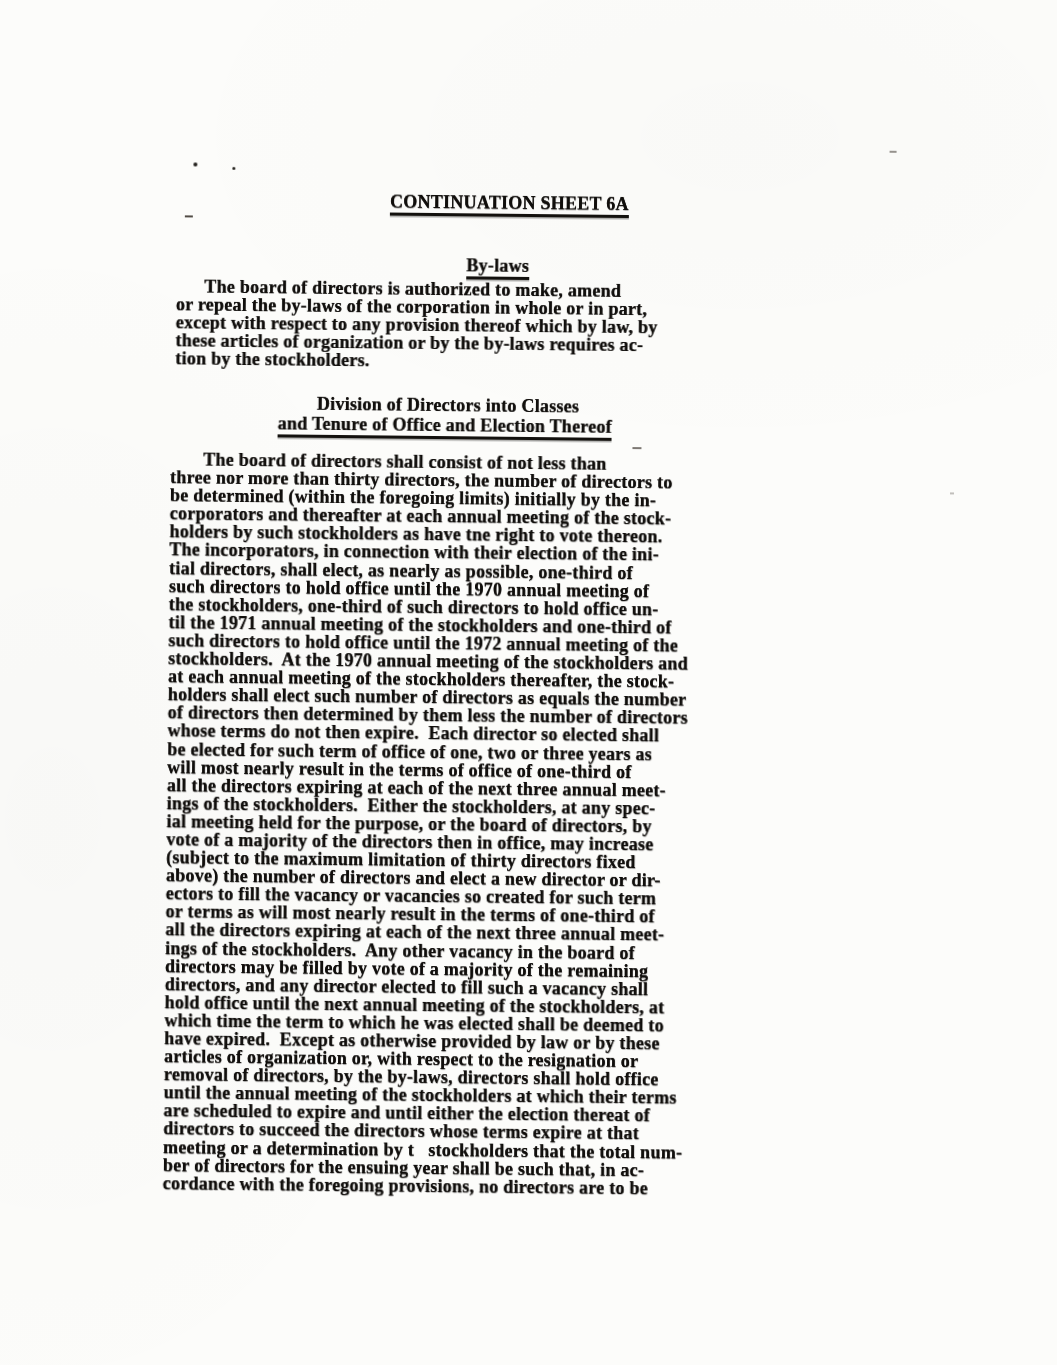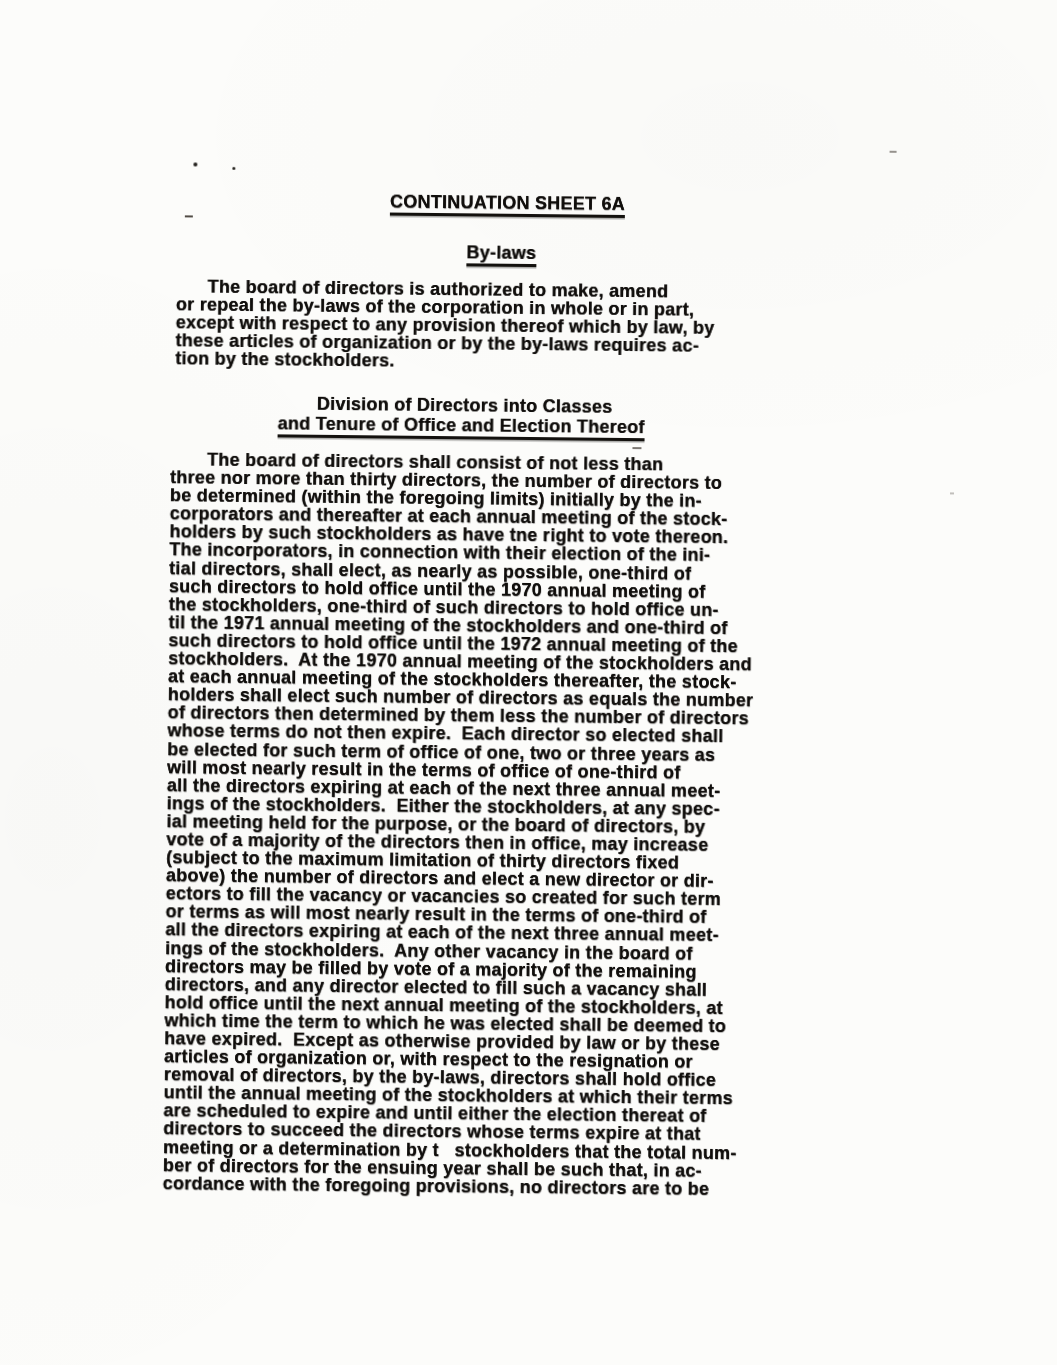--- a/index.html
+++ b/index.html
@@ -10,21 +10,21 @@
   .page {
     position: relative;
     width: 1057px;
     height: 1365px;
     margin: 0 auto;
     background:
       radial-gradient(ellipse 900px 500px at 70% 10%, rgba(0,0,0,0.012), transparent 70%),
       radial-gradient(ellipse 600px 900px at 5% 60%, rgba(0,0,0,0.015), transparent 70%),
       #fcfcfa;
     overflow: hidden;
-    font-family: Liberation Sans, sans-serif;
+    font-family: Liberation Serif, serif;
     color: #181614;
   }
   
   .doc {
     position: absolute;
     left: 0; top: 0;
     width: 1057px; height: 1365px;
     transform: rotate(0.6deg);
     transform-origin: 50% 50%;
     filter: blur(0.2px) contrast(1.08);
@@ -60,21 +60,21 @@
 
     <div class="speck" style="left:188px; top:166px; width:4px; height:4px;"></div>
     <div class="speck" style="left:227px; top:170px; width:3px; height:3px;"></div>
     <div class="smudge" style="left:180px; top:219px; width:8px; height:2px;"></div>
     <div class="smudge" style="left:884px; top:147px; width:7px; height:1.5px; opacity:.6;"></div>
     <div class="smudge" style="left:630px; top:446px; width:9px; height:2px; opacity:.75;"></div>
     <div class="smudge" style="left:948px; top:488px; width:4px; height:2px; opacity:.35;"></div>
 
     <div class="tw heading u-heavy" style="left:385px; top:194px;">CONTINUATION SHEET 6A</div>
 
-    <div class="tw heading u-heavy" style="left:462px; top:244px;">By-laws</div>
+    <div class="tw heading u-heavy" style="left:462px; top:257px;">By-laws</div>
 
     <div class="tw para" style="left:172px; top:281px;"><div class="tline">      The board of directors is authorized to make, amend</div><div class="tline">or repeal the by-laws of the corporation in whole or in part,</div><div class="tline">except with respect to any provision thereof which by law, by</div><div class="tline">these articles of organization or by the by-laws requires ac-</div><div class="tline">tion by the stockholders.</div></div>
 
     <div class="tw heading" style="left:314px; top:397px;">Division of Directors into Classes</div>
 
     <div class="tw heading u-heavy" style="left:275px; top:417px;">and Tenure of Office and Election Thereof</div>
 
     <div class="tw para" style="left:168px; top:454px;"><div class="tline">       The board of directors shall consist of not less than</div><div class="tline">three nor more than thirty directors, the number of directors to</div><div class="tline">be determined (within the foregoing limits) initially by the in-</div><div class="tline">corporators and thereafter at each annual meeting of the stock-</div><div class="tline">holders by such stockholders as have tne right to vote thereon.</div><div class="tline">The incorporators, in connection with their election of the ini-</div><div class="tline">tial directors, shall elect, as nearly as possible, one-third of</div><div class="tline">such directors to hold office until the 1970 annual meeting of</div><div class="tline">the stockholders, one-third of such directors to hold office un-</div><div class="tline">til the 1971 annual meeting of the stockholders and one-third of</div><div class="tline">such directors to hold office until the 1972 annual meeting of the</div><div class="tline">stockholders.  At the 1970 annual meeting of the stockholders and</div><div class="tline">at each annual meeting of the stockholders thereafter, the stock-</div><div class="tline">holders shall elect such number of directors as equals the number</div><div class="tline">of directors then determined by them less the number of directors</div><div class="tline">whose terms do not then expire.  Each director so elected shall</div><div class="tline">be elected for such term of office of one, two or three years as</div><div class="tline">will most nearly result in the terms of office of one-third of</div><div class="tline">all the directors expiring at each of the next three annual meet-</div><div class="tline">ings of the stockholders.  Either the stockholders, at any spec-</div><div class="tline">ial meeting held for the purpose, or the board of directors, by</div><div class="tline">vote of a majority of the directors then in office, may increase</div><div class="tline">(subject to the maximum limitation of thirty directors fixed</div><div class="tline">above) the number of directors and elect a new director or dir-</div><div class="tline">ectors to fill the vacancy or vacancies so created for such term</div><div class="tline">or terms as will most nearly result in the terms of one-third of</div><div class="tline">all the directors expiring at each of the next three annual meet-</div><div class="tline">ings of the stockholders.  Any other vacancy in the board of</div><div class="tline">directors may be filled by vote of a majority of the remaining</div><div class="tline">directors, and any director elected to fill such a vacancy shall</div><div class="tline">hold office until the next annual meeting of the stockholders, at</div><div class="tline">which time the term to which he was elected shall be deemed to</div><div class="tline">have expired.  Except as otherwise provided by law or by these</div><div class="tline">articles of organization or, with respect to the resignation or</div><div class="tline">removal of directors, by the by-laws, directors shall hold office</div><div class="tline">until the annual meeting of the stockholders at which their terms</div><div class="tline">are scheduled to expire and until either the election thereat of</div><div class="tline">directors to succeed the directors whose terms expire at that</div><div class="tline">meeting or a determination by t   stockholders that the total num-</div><div class="tline">ber of directors for the ensuing year shall be such that, in ac-</div><div class="tline">cordance with the foregoing provisions, no directors are to be</div></div>
 
   </div>

